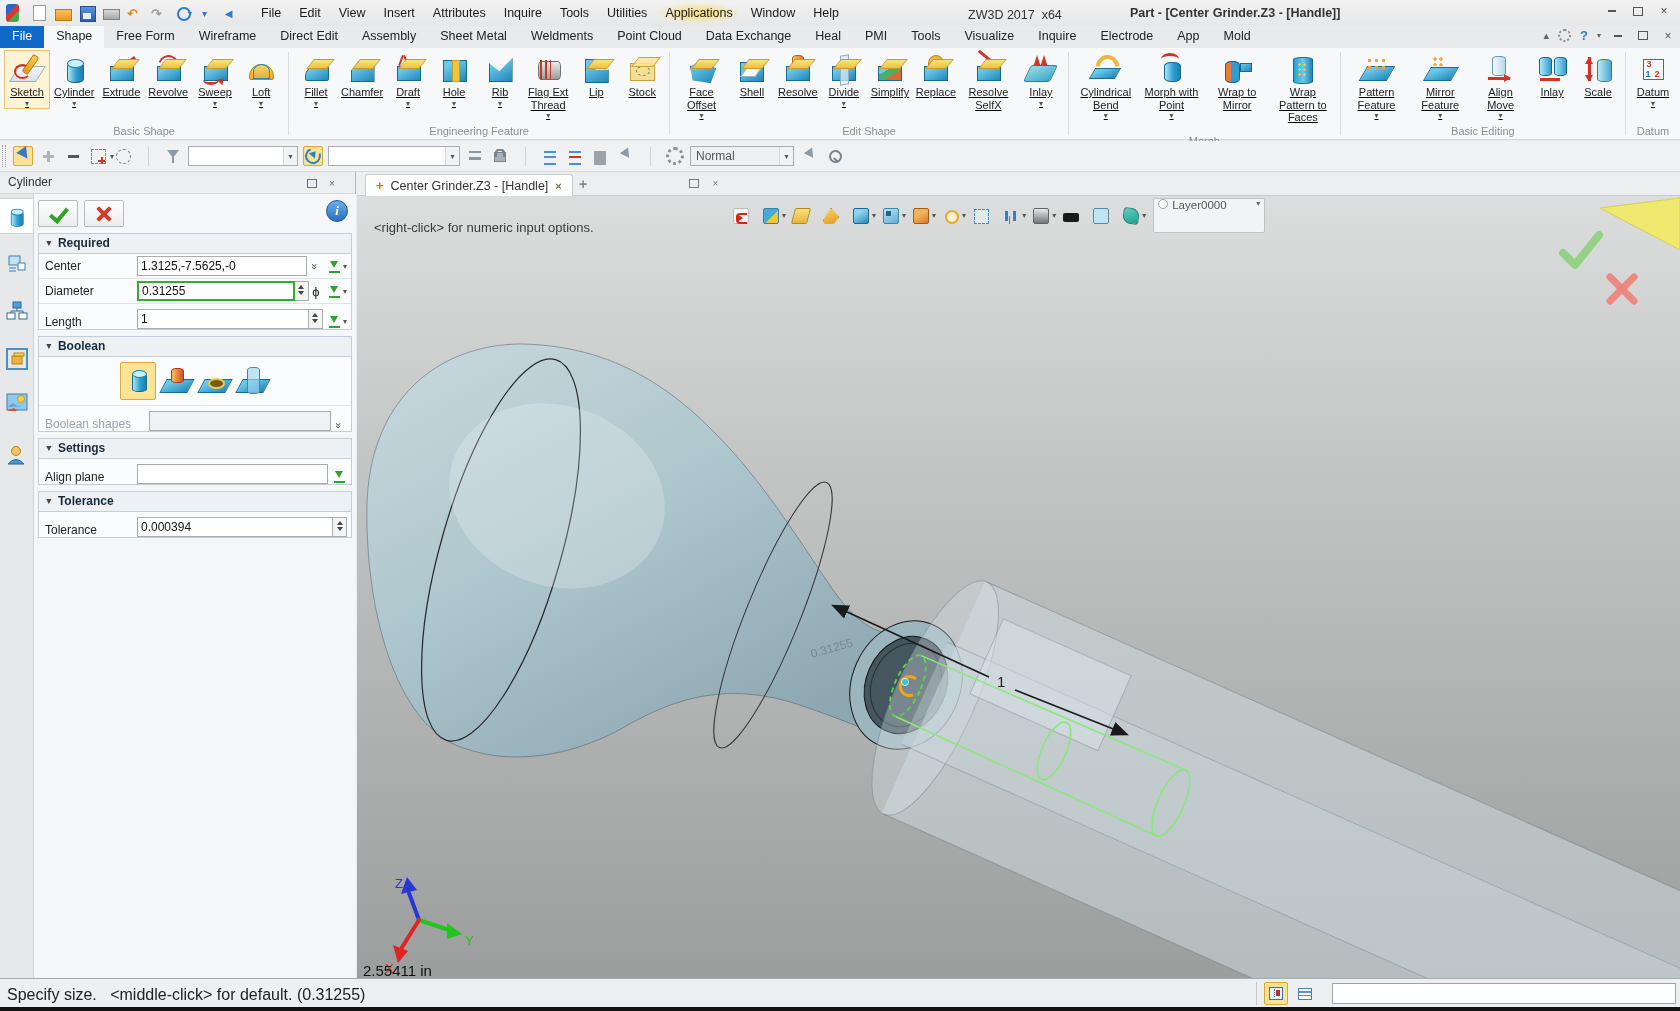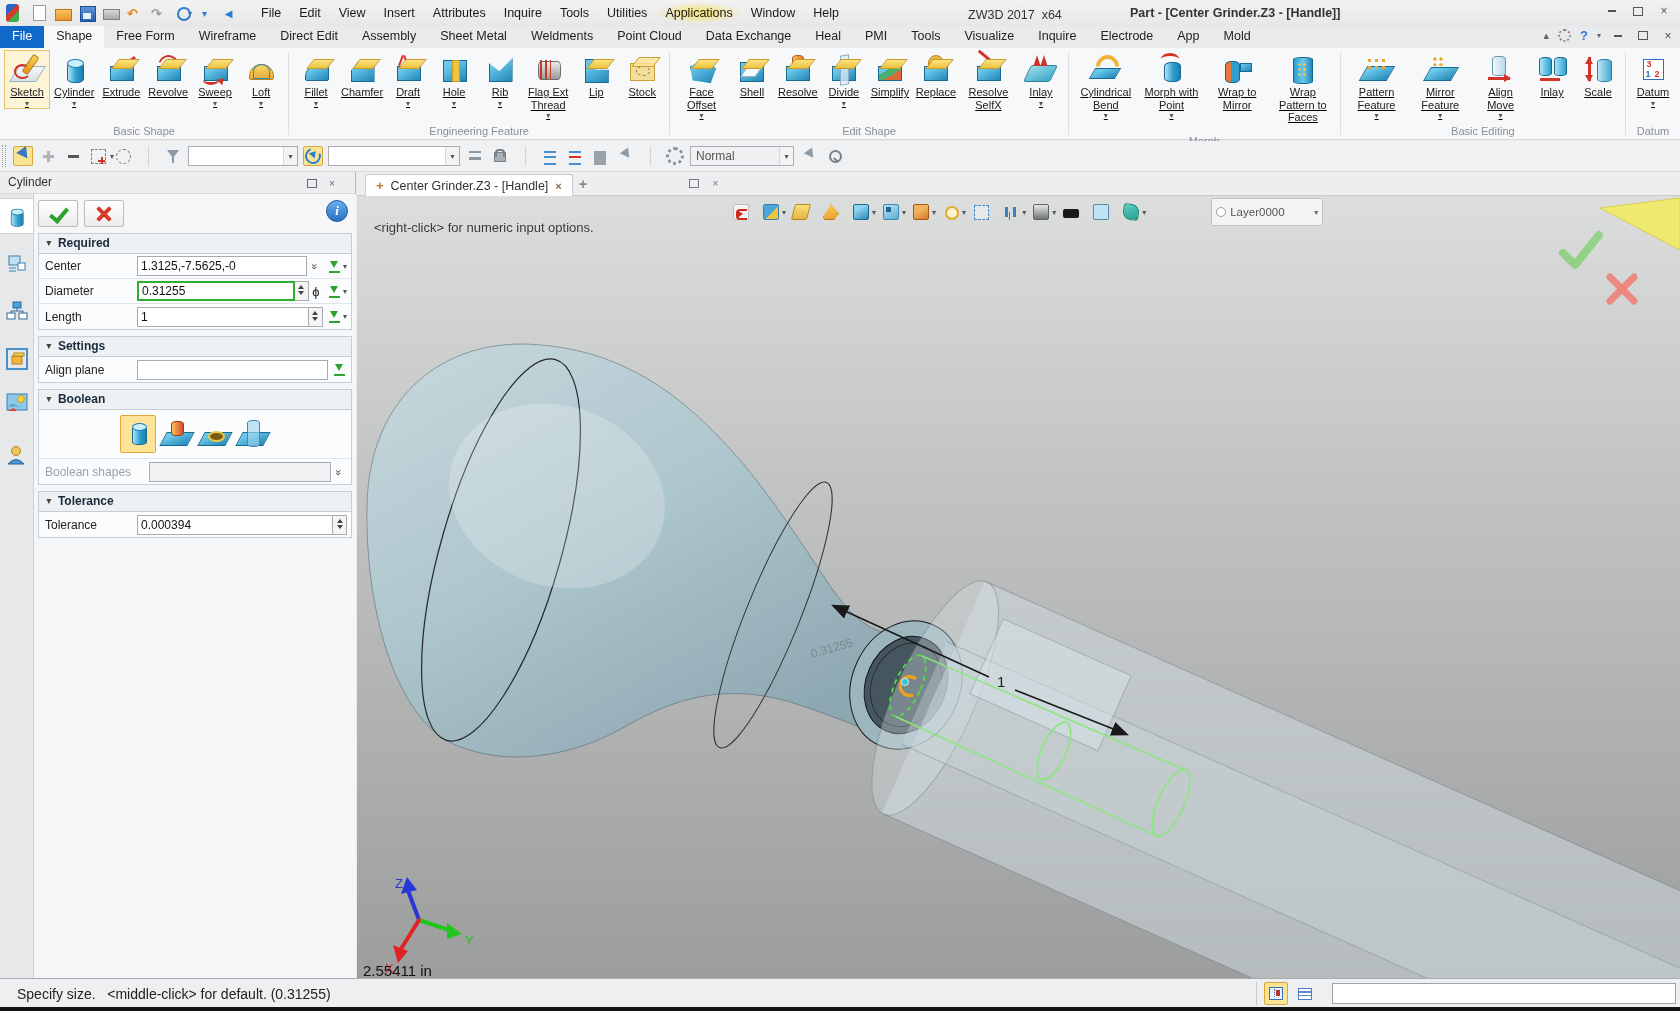--- a/index.html
+++ b/index.html
@@ -179,21 +179,21 @@
   .pbtn{width:40px;height:27px;background:linear-gradient(#fff,#ececec);border:1px solid #b8bcc0;border-radius:2px;position:relative;}
   .pbtn-ok::before{content:"";position:absolute;left:11px;top:7px;width:14px;height:7px;border-left:4px solid #2ca42c;border-bottom:4px solid #2ca42c;transform:rotate(-50deg);}
   .pbtn-cancel::before,.pbtn-cancel::after{content:"";position:absolute;left:10px;top:11px;width:18px;height:4px;background:#d43a2a;border-radius:1px;}
   .pbtn-cancel::before{transform:rotate(45deg);}
   .pbtn-cancel::after{transform:rotate(-45deg);}
   .pbtn-info{position:absolute;right:8px;top:0;width:22px;height:22px;border-radius:50%;background:linear-gradient(#6ab0ee,#2a6fc0);border:1px solid #1d5a9a;color:#fff;font:bold italic 13px/20px "Liberation Serif",serif;text-align:center;}
   .section{margin:0 4px 6px;border:1px solid #c3ced8;background:#fff;}
   .sec-head{height:20px;background:#eef1f4;border-bottom:1px solid #c3ced8;font-size:12px;font-weight:bold;color:#1a2a3a;line-height:19px;padding-left:6px;}
   .sec-head .tri{display:inline-block;font-size:8px;color:#444;transform:scale(1.1);margin-right:5px;vertical-align:1px;}
   .prow{display:flex;align-items:center;height:25px;border-bottom:1px solid #dde4ea;padding:0 4px 0 6px;background:#fbfcfd;}
-  .prow:last-child{border-bottom:none;}
+  .prow:last-child{border-bottom:none;align-items:flex-end;}
   .plabel{width:92px;font-size:12px;color:#222;flex:none;}
   .plabel.dis{color:#9aa4ac;}
   .pinput{height:20px;border:1px solid #a8acb0;background:#fff;font-size:12px;color:#111;padding:0 3px;font-family:"Liberation Sans",sans-serif;flex:1;min-width:0;}
   .pinput:disabled{background:#f0f1f2;}
   .pinput.focused{border:2px solid #2fae2f;}
   .spin{width:14px;height:20px;border:1px solid #a8acb0;border-left:none;background:#f4f4f4;display:flex;flex-direction:column;align-items:center;justify-content:center;gap:2px;flex:none;}
   .spin i{border:3.5px solid transparent;}
   .spin .up{border-bottom:4px solid #444;margin-top:-2px;}
   .spin .dn{border-top:4px solid #444;}
   .dblchev{width:16px;flex:none;text-align:center;color:#444;font-size:11px;letter-spacing:-1px;}
@@ -241,28 +241,28 @@
   .vt-view::before{left:2px;top:2px;width:5px;height:5px;background:#1d6890;}
   .vt-bbox{background:linear-gradient(150deg,#f0b45c 40%,#d87828);border:1px solid #a85818;}
   .vt-zoom::before{left:2px;top:2px;width:10px;height:10px;border:2.5px solid #e8a828;border-radius:50%;background:#fdf2cf;}
   .vt-winsel::before{left:1px;top:1px;width:13px;height:13px;border:1.5px dashed #4a88c8;background:rgba(255,255,255,.35);}
   .vt-section::before{left:2px;top:3px;width:3px;height:10px;background:#3a80c0;}
   .vt-section::after{left:10px;top:3px;width:3px;height:10px;background:#3a80c0;box-shadow:-5px 4px 0 -1px #3a80c0;}
   .vt-bg{background:linear-gradient(#e8e8e8,#707478);border:1px solid #606468;}
   .vt-edge{background:#1a1a1a;height:9px;margin-top:3px;}
   .vt-canvas{background:#bfe3f2;border:1px solid #5a8aa8;}
   .vt-material{background:linear-gradient(150deg,#5ecfc0,#22a090);border:1px solid #188070;transform:rotate(8deg);border-radius:3px 8px 3px 8px;}
-  #layer-combo{margin-left:58px;width:112px;height:28px;background:#f2f3f4;border:1px solid #bfc3c7;border-radius:2px;display:flex;align-items:center;gap:4px;padding:0 4px;font-size:11.5px;color:#555;}
+  #layer-combo{width:112px;height:35px;background:#f2f3f4;border:1px solid #bfc3c7;border-radius:2px;display:flex;align-items:flex-start;gap:4px;padding:0 4px;font-size:11.5px;color:#555;}
   .bulb{width:10px;height:10px;border:1.5px solid #9aa0a6;border-radius:50%;background:#fff;flex:none;}
   #layer-combo .cdd2{margin-left:auto;font-size:8px;color:#666;}
   #vp-hint{position:absolute;left:17px;top:24px;font-size:13px;color:#3a3a3a;}
 
   
   #statusbar{position:absolute;left:0;top:978px;width:1680px;height:29px;background:#edeff1;border-top:1px solid #a8acb0;}
-  #status-msg{position:absolute;left:7px;top:7px;font-size:14px;color:#222;white-space:pre;margin-left:10px;}
+  #status-msg{position:absolute;left:7px;top:7px;font-size:16px;color:#222;white-space:pre;}
   .sb-sep{position:absolute;left:1256px;top:3px;width:1px;height:23px;background:#c6c8ca;}
   .sb-btn{position:absolute;top:3px;width:24px;height:23px;border:1px solid transparent;border-radius:2px;display:flex;align-items:center;justify-content:center;}
   .sb-btn.on{background:#fbe394;border-color:#d8a83c;}
   .sb-ic1{width:14px;height:13px;border:1.5px solid #3a70c0;position:relative;background:#eaf2fb;}
   .sb-ic1::before{content:"";position:absolute;left:1px;top:1px;width:3px;height:8px;border-right:1px dotted #3a70c0;}
   .sb-ic1::after{content:"";position:absolute;right:2px;top:2px;width:4px;height:6px;background:#c03028;}
   .sb-ic2{width:14px;height:12px;border:1px solid #4a80c8;background:linear-gradient(#fff 20%,#5a90d0 20% 35%,#fff 35% 55%,#5a90d0 55% 70%,#fff 70%);}
   #status-input{position:absolute;left:1332px;top:4px;width:344px;height:21px;border:1px solid #a0a4a8;background:#fff;font-size:12px;padding:0 4px;}
   #bottomstrip{position:absolute;left:0;top:1007px;width:1680px;height:4px;background:#131313;}
 </style>
@@ -809,31 +809,20 @@
               <i class="dn"></i>
             </span>
           <span class="dlwrap">
               <span class="dl-ic"></span>
               <span class="dd">▾</span>
             </span>
         </div>
       </div>
 
       <div class="section">
-        <div class="sec-head"><span class="tri">▼</span><span>Settings</span></div>
-        <div class="prow">
-          <span class="plabel">Align plane</span>
-          <input class="pinput" style="">
-          <span class="dlwrap">
-              <span class="dl-ic"></span>
-            </span>
-        </div>
-      </div>
-
-      <div class="section">
         <div class="sec-head"><span class="tri">▼</span><span>Boolean</span></div>
         <div class="bool-row">
           <div class="bool-btn sel">
               <span class="bi bi-base"></span>
             </div>
           <div class="bool-btn">
               <span class="bi bi-slab bi-add"></span>
             </div>
           <div class="bool-btn">
               <span class="bi bi-slab bi-remove"></span>
@@ -843,20 +832,31 @@
             </div>
         </div>
         <div class="prow">
           <span class="plabel dis" style="width:104px">Boolean shapes</span>
           <input class="pinput" disabled="" style="">
           <span class="dblchev"></span>
         </div>
       </div>
 
       <div class="section">
+        <div class="sec-head"><span class="tri">▼</span><span>Settings</span></div>
+        <div class="prow">
+          <span class="plabel">Align plane</span>
+          <input class="pinput" style="">
+          <span class="dlwrap">
+              <span class="dl-ic"></span>
+            </span>
+        </div>
+      </div>
+
+      <div class="section">
         <div class="sec-head"><span class="tri">▼</span><span>Tolerance</span></div>
         <div class="prow">
           <span class="plabel">Tolerance</span>
           <input class="pinput" value="0.000394" style="">
           <span class="spin">
               <i class="up"></i>
               <i class="dn"></i>
             </span>
         </div>
       </div>

